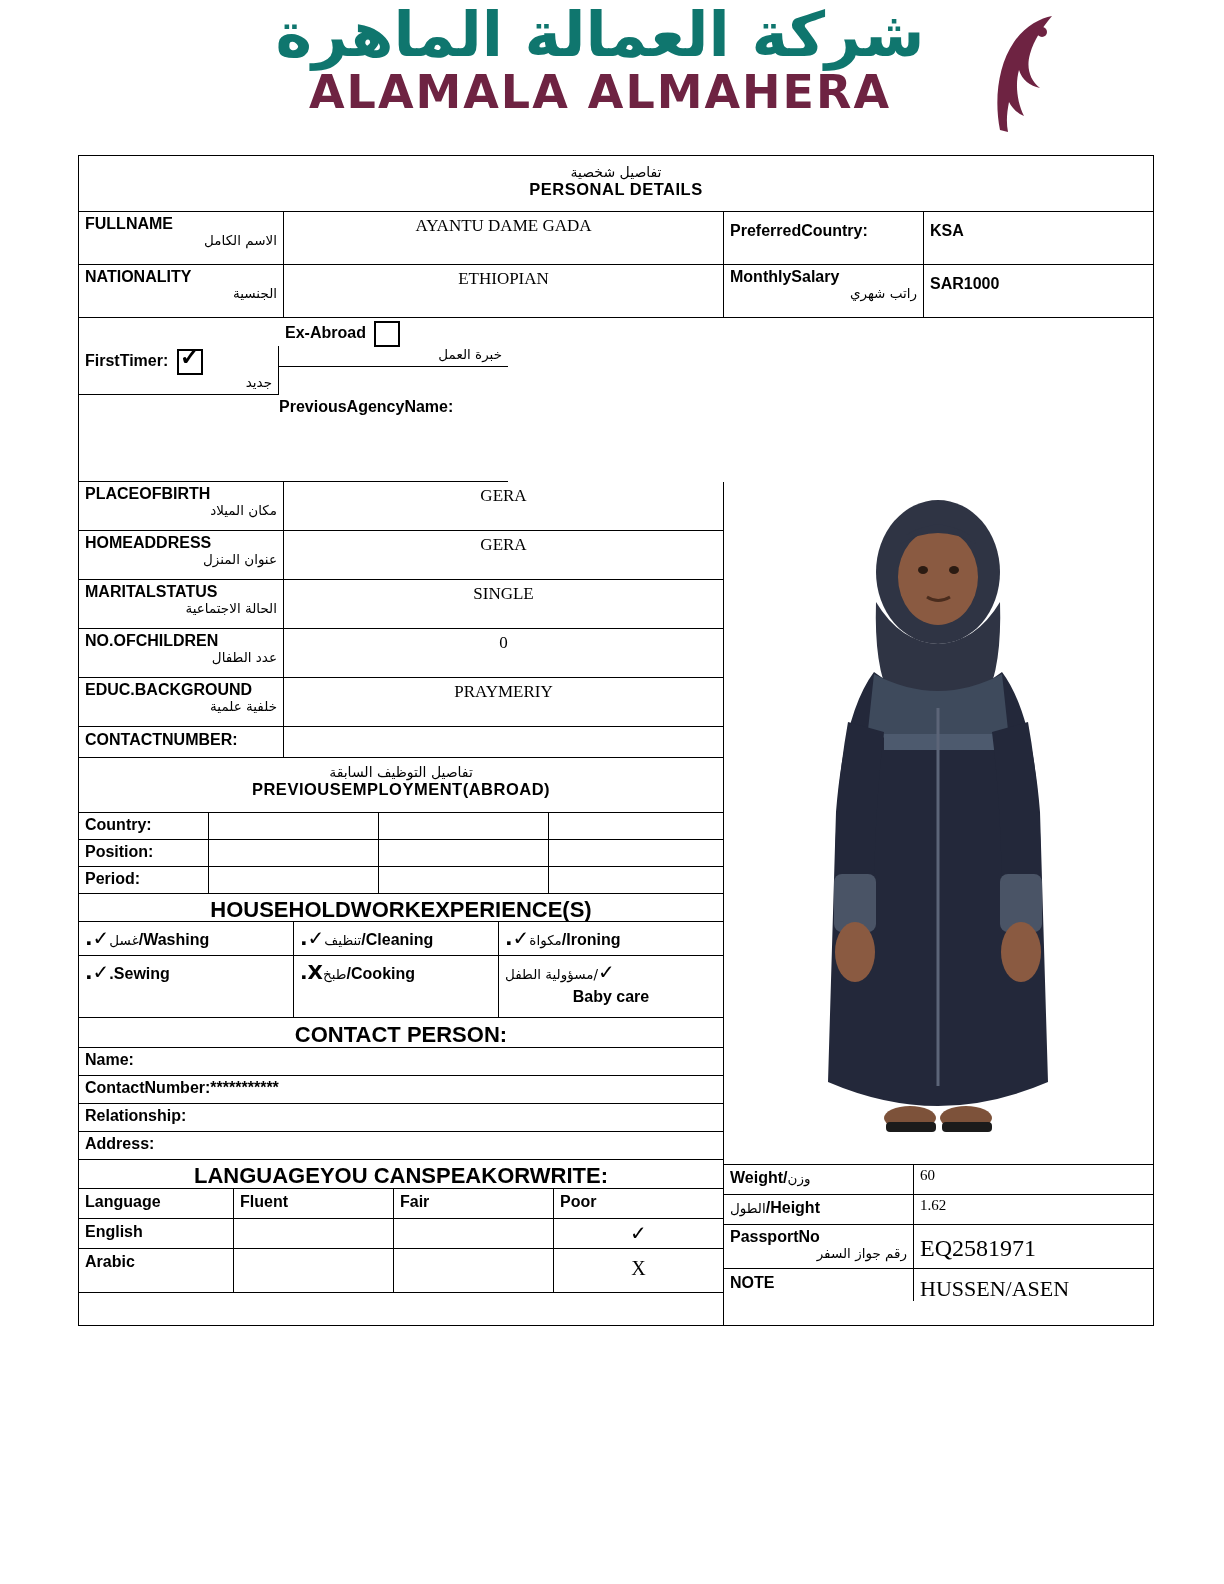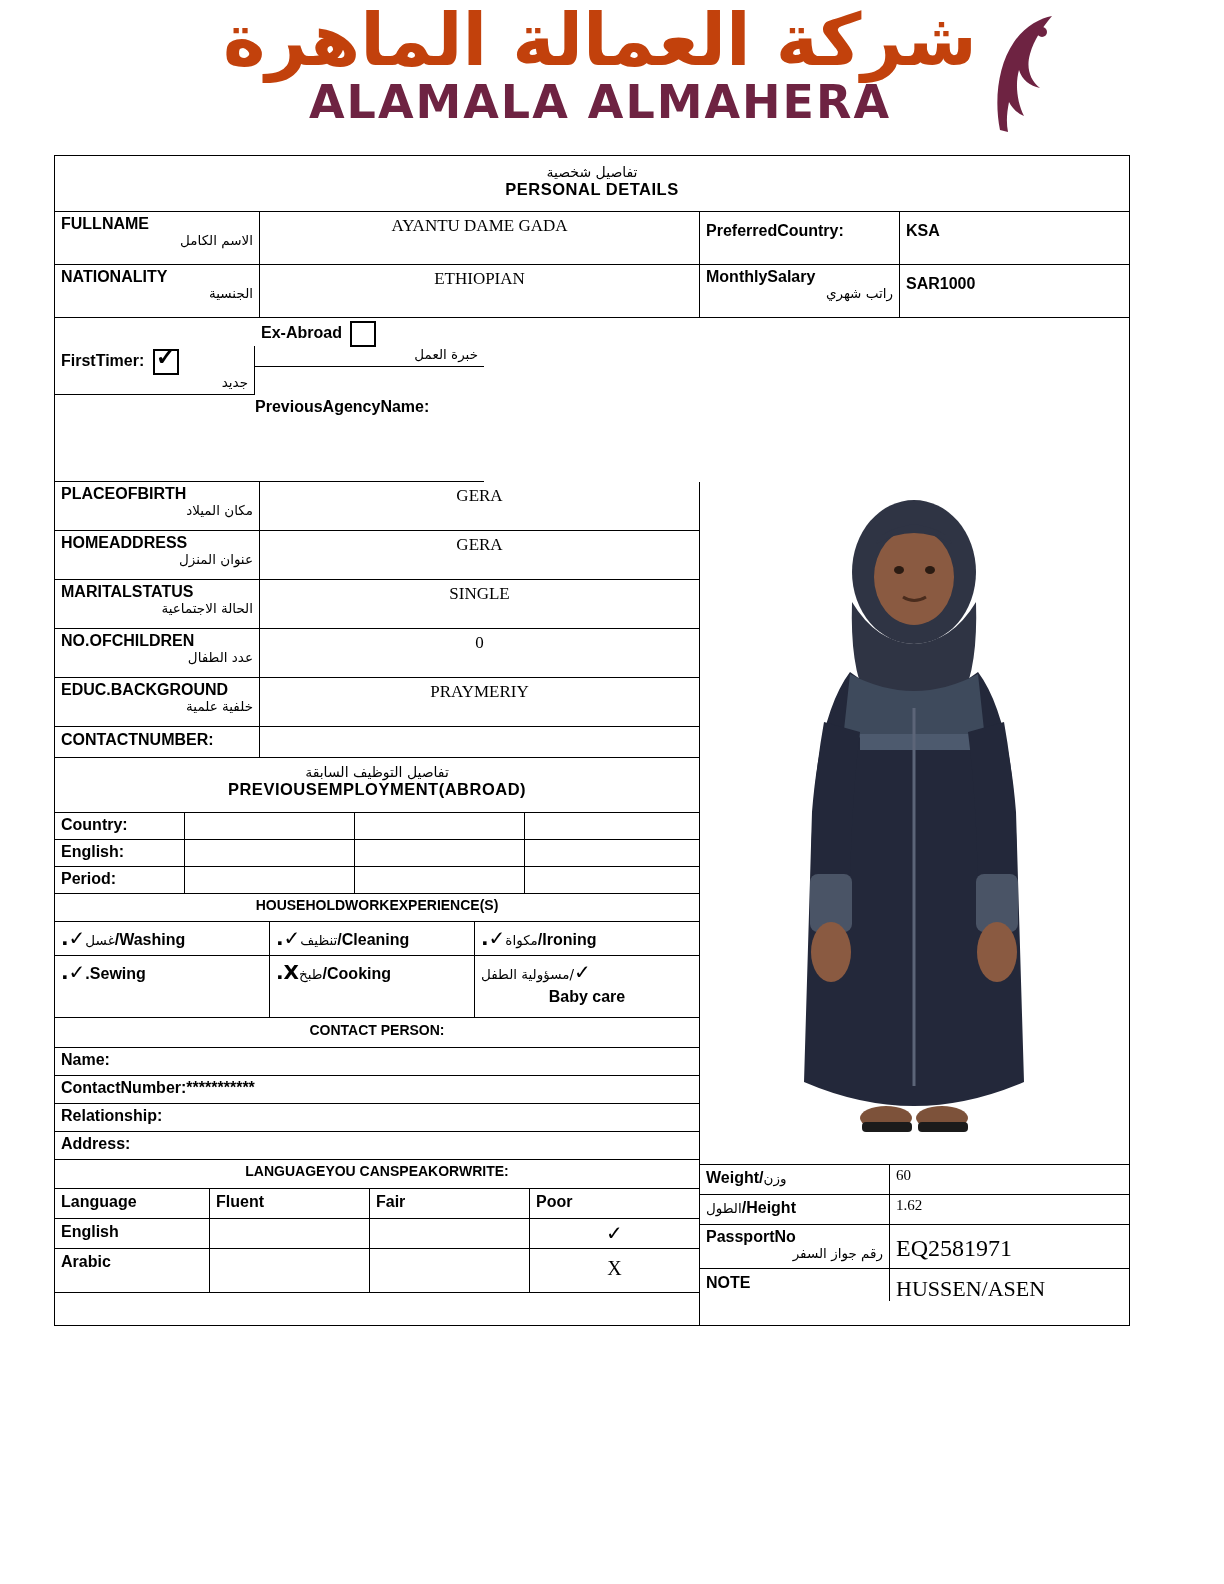--- a/index.html
+++ b/index.html
@@ -24,23 +24,23 @@
   
   .logo-block {
     position: absolute;
     left: 150px;
     top: 4px;
     width: 900px;
     height: 140px;
   }
   .logo-arabic {
     font-family: "DejaVu Sans", sans-serif;
-    font-size: 72px;
-    font-weight: bold;
-    color: #c2410c;
+    font-size: 62px;
+    font-weight: bold;
+    color: #0f766e;
     text-align: center;
     line-height: 1;
     letter-spacing: 1px;
     direction: rtl;
   }
   .logo-latin {
     font-family: "DejaVu Sans", sans-serif;
     font-size: 46px;
     font-weight: bold;
     color: #6e2342;
@@ -53,21 +53,21 @@
     position: absolute;
     right: -10px;
     top: 6px;
     width: 70px;
     height: 130px;
   }
 
   
   .form {
     position: absolute;
-    left: 54px;
+    left: 78px;
     top: 155px;
     width: 1076px;
     border: 1.5px solid #000;
     box-sizing: border-box;
   }
   .row {
     display: flex;
     width: 100%;
     box-sizing: border-box;
   }
@@ -148,21 +148,21 @@
   .photo-cell {
     position: relative;
     background: #fff;
     overflow: hidden;
   }
   .photo-svg { display: block; margin: 0 auto; }
 
   .sec-head {
     text-align: center;
     font-weight: bold;
-    font-size: 14px;
+    font-size: 22px;
   }
   .smallnum {
     font-family: "Liberation Serif", serif;
     font-size: 15px;
     text-align: left;
     padding-top: 2px;
   }
 </style>
 </head>
 <body>
@@ -286,21 +286,21 @@
           </div>
         </div>
 
         <div class="row">
           <div class="cell label" style="width:130px;height:27px;padding-top:3px;">Country:</div>
           <div class="cell" style="width:170px;height:27px;"></div>
           <div class="cell" style="width:170px;height:27px;"></div>
           <div class="cell" style="width:175px;height:27px;"></div>
         </div>
         <div class="row">
-          <div class="cell label" style="width:130px;height:27px;padding-top:3px;">English:</div>
+          <div class="cell label" style="width:130px;height:27px;padding-top:3px;">Position:</div>
           <div class="cell" style="width:170px;height:27px;"></div>
           <div class="cell" style="width:170px;height:27px;"></div>
           <div class="cell" style="width:175px;height:27px;"></div>
         </div>
         <div class="row">
           <div class="cell label" style="width:130px;height:27px;padding-top:3px;">Period:</div>
           <div class="cell" style="width:170px;height:27px;"></div>
           <div class="cell" style="width:170px;height:27px;"></div>
           <div class="cell" style="width:175px;height:27px;"></div>
         </div>

